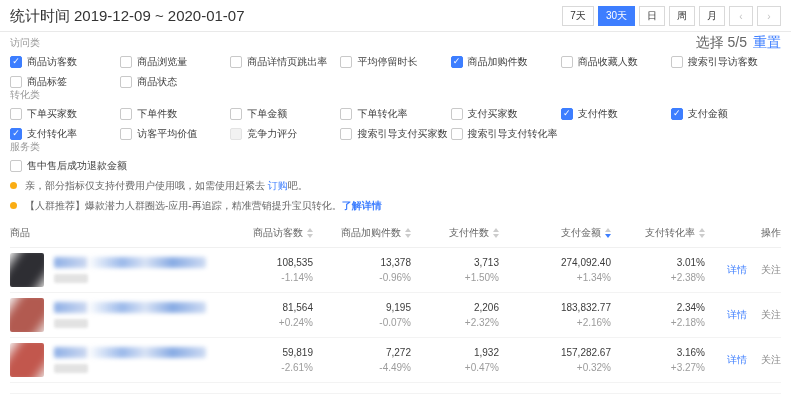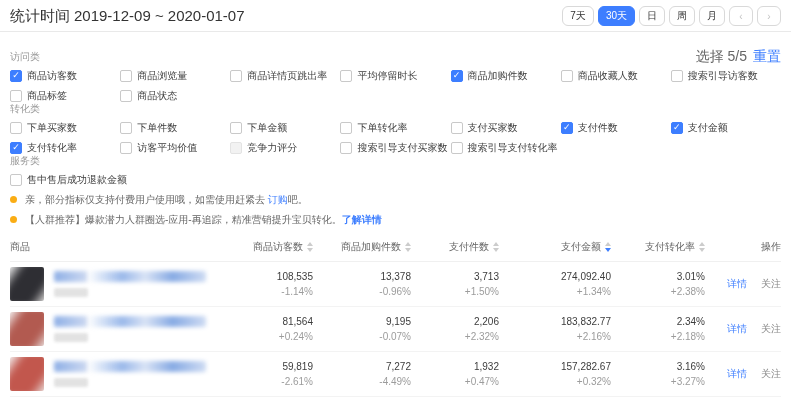--- a/index.html
+++ b/index.html
@@ -9,30 +9,30 @@
     font-family:"Liberation Sans","DejaVu Sans",sans-serif;
     font-size:10px; color:#333;
   }
   
   .topbar { display:flex; justify-content:space-between; align-items:center; padding:6px 10px 5px 10px; }
   .stat-time { font-size:15px; color:#333; }
   .stat-time .range { margin-left:4px; }
   .btn-group { display:flex; align-items:center; }
   .btn {
     min-width:24px; height:20px; padding:0 7px; margin-left:4px;
-    border:1px solid #d9d9d9; border-radius:6px; background:#fff;
+    border:1px solid #d9d9d9; border-radius:0; background:#fff;
     font-size:10px; color:#333; display:inline-flex; align-items:center; justify-content:center;
     cursor:pointer; font-family:inherit;
   }
   .btn.active { background:#3d7eff; border-color:#3d7eff; color:#fff; }
   .btn.nav { color:#c3c3c3; padding:0 8px; }
   .divider { border-bottom:1px solid #e9e9e9; }
   
   .content { padding:0 10px; }
-  .select-line { display:flex; justify-content:space-between; align-items:center; margin-top:18px; height:13px;gap:28px; }
+  .select-line { display:flex; justify-content:space-between; align-items:center; margin-top:4px; height:13px;gap:28px; }
   .group-title { font-size:10px; color:#9a9a9a; }
   .sel-info { font-size:14px; color:#666; }
   .sel-info a { color:#3d7eff; text-decoration:none; margin-left:6px; cursor:pointer; }
   .group-head { height:13px; }
   .metric-grid { display:grid; grid-template-columns:repeat(7,1fr); row-gap:7px; margin-top:6px; }
   .metric-item { display:flex; align-items:center; gap:5px; cursor:pointer; white-space:nowrap; height:13px; }
   .checkbox {
     width:12px; height:12px; border:1px solid #c9c9c9; border-radius:2px; background:#fff;
     display:inline-flex; align-items:center; justify-content:center; flex:none;
   }

